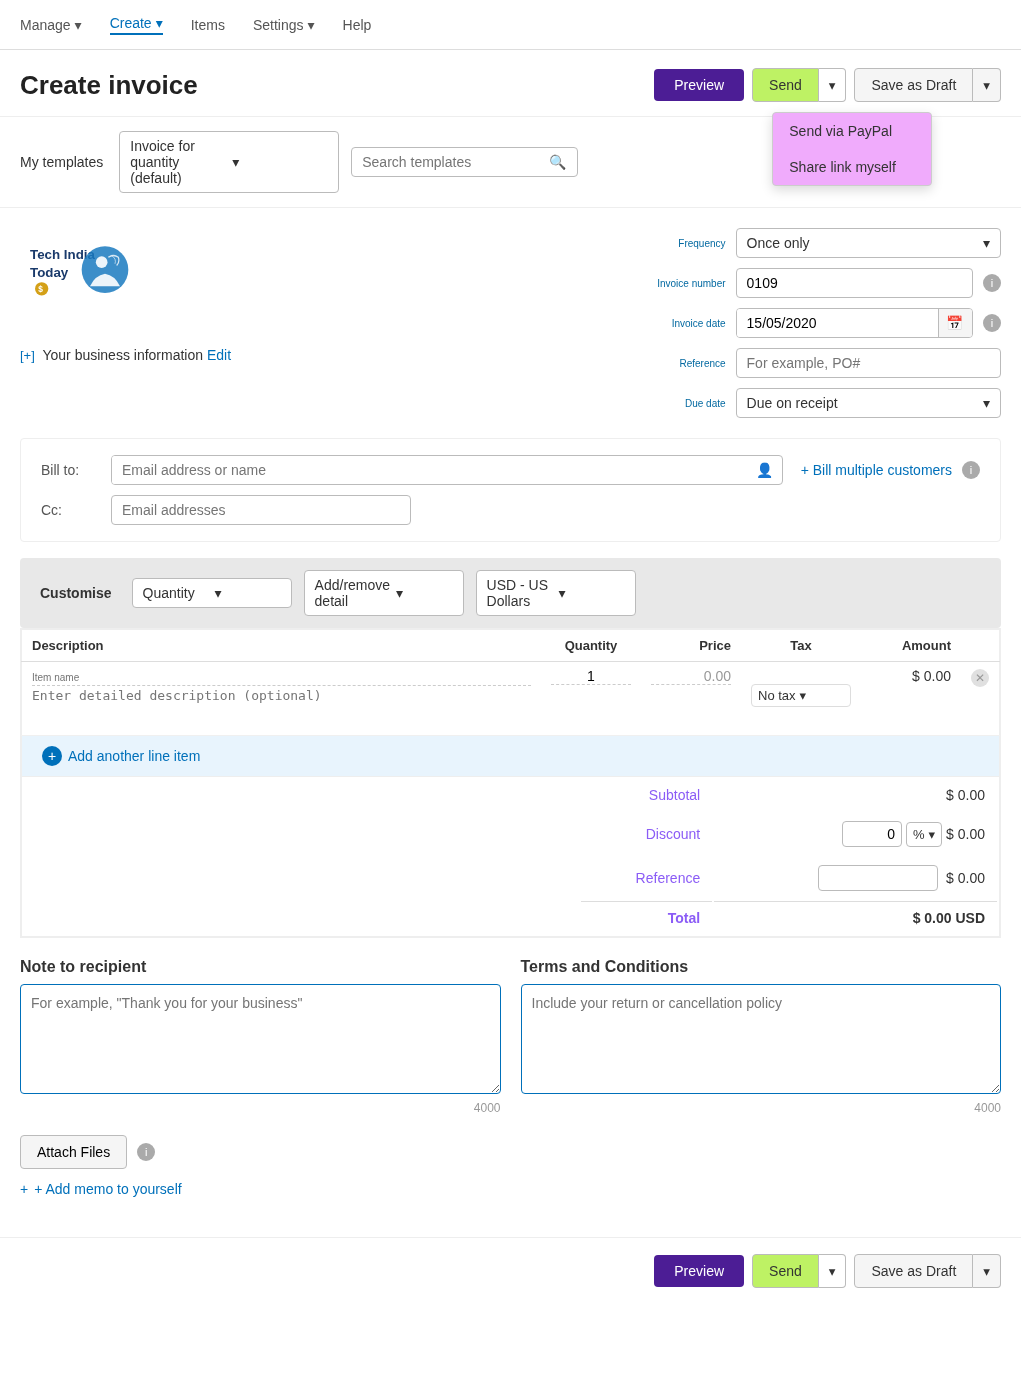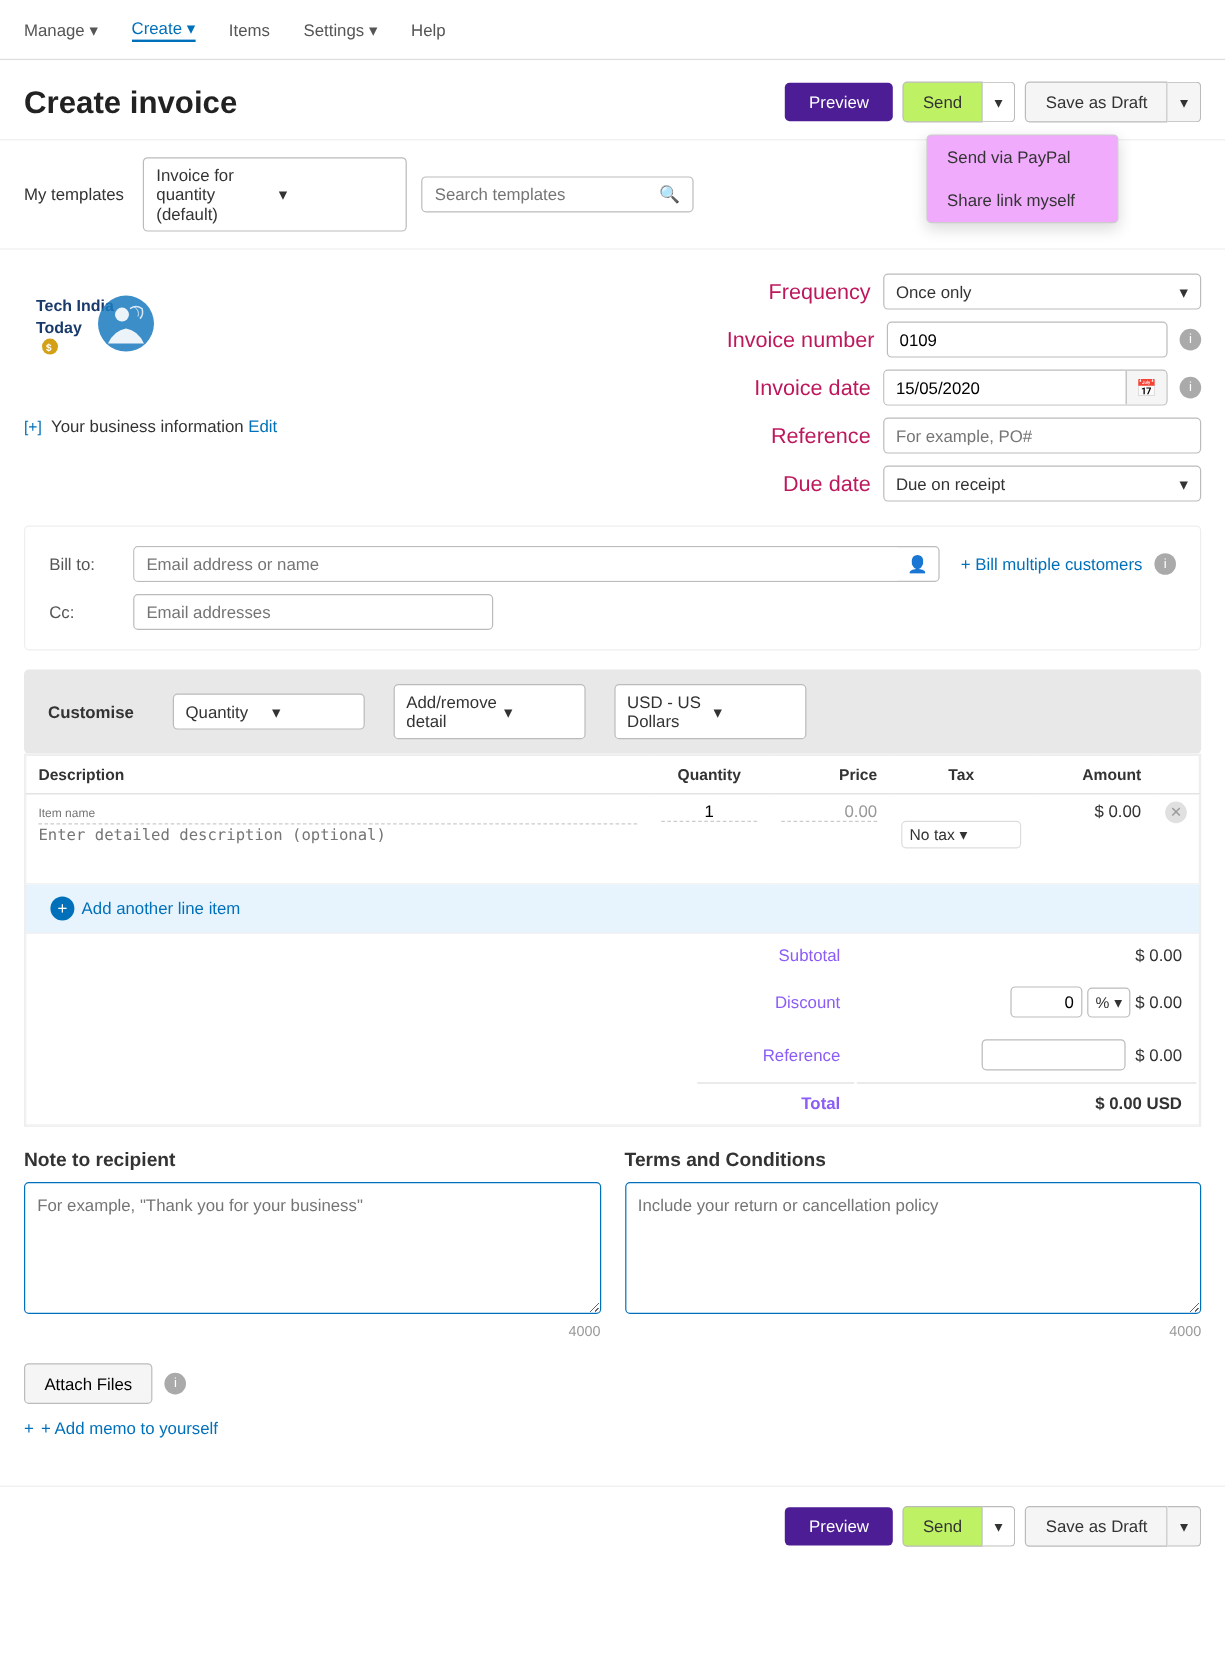--- a/index.html
+++ b/index.html
@@ -37,41 +37,41 @@
     
     .invoice-header { display: flex; justify-content: space-between; align-items: flex-start; margin-bottom: 20px; }
     .logo-box { background: #fff; padding: 10px; }
 
     .business-info { margin-top: 16px; }
     .business-info a { color: #0070ba; text-decoration: none; font-size: 14px; }
     .business-add-icon { color: #0070ba; font-size: 13px; margin-right: 4px; }
 
     .invoice-fields { display: flex; flex-direction: column; gap: 10px; min-width: 340px; }
     .field-row { display: flex; align-items: center; gap: 10px; }
-    .field-label { text-align: right; min-width: 120px; font-size: 18px; color: #be185d; }
+    .field-label { text-align: right; min-width: 120px; font-size: 10px; color: #0369a1; }
     .field-input { flex: 1; border: 1px solid #bbb; border-radius: 4px; padding: 6px 10px; font-size: 14px; outline: none; }
     .select-field { flex: 1; border: 1px solid #bbb; border-radius: 4px; padding: 6px 10px; font-size: 14px; background: #fff; cursor: pointer; display: flex; align-items: center; justify-content: space-between; }
     .info-icon { width: 18px; height: 18px; border-radius: 50%; background: #aaa; color: #fff; font-size: 11px; display: inline-flex; align-items: center; justify-content: center; cursor: pointer; }
     .date-input-wrap { flex: 1; display: flex; align-items: center; border: 1px solid #bbb; border-radius: 4px; overflow: hidden; }
     .date-input-wrap input { flex: 1; border: none; outline: none; padding: 6px 10px; font-size: 14px; }
     .cal-icon { padding: 6px 8px; background: #f5f5f5; border-left: 1px solid #bbb; color: #555; cursor: pointer; }
 
     
     .bill-section { border: 1px solid #eee; border-radius: 4px; padding: 16px 20px; margin-bottom: 16px; }
     .bill-row { display: flex; align-items: center; gap: 10px; margin-bottom: 10px; }
     .bill-label { min-width: 60px; font-size: 14px; color: #555; }
     .bill-input-wrap { flex: 1; display: flex; align-items: center; border: 1px solid #bbb; border-radius: 4px; overflow: hidden; }
     .bill-input-wrap input { flex: 1; border: none; outline: none; padding: 6px 10px; font-size: 14px; color: #999; }
     .bill-input-wrap .person-icon { padding: 6px 8px; color: #555; }
     .bill-multiple { color: #0070ba; font-size: 14px; text-decoration: none; margin-left: 8px; }
     .cc-row { display: flex; align-items: center; gap: 10px; }
     .cc-input { flex: 1; max-width: 300px; border: 1px solid #bbb; border-radius: 4px; padding: 6px 10px; font-size: 14px; color: #999; outline: none; }
 
     
-    .customise-bar { background: #e8e8e8; border-radius: 4px; padding: 12px 20px; display: flex; align-items: center; gap: 24px; margin-bottom: 0; }
+    .customise-bar { background: #e8e8e8; border-radius: 4px; padding: 12px 20px; display: flex; align-items: center; gap: 12px; margin-bottom: 0; }
     .customise-label { font-size: 14px; font-weight: 600; color: #333; margin-right: 8px; }
     .cust-select { display: flex; align-items: center; border: 1px solid #bbb; border-radius: 4px; padding: 6px 10px; background: #fff; cursor: pointer; gap: 6px; min-width: 160px; }
     .cust-select span { flex: 1; font-size: 14px; }
 
     
     .line-items-table { width: 100%; border-collapse: collapse; border: 1px solid #eee; }
     .line-items-table th { text-align: left; padding: 8px 10px; font-size: 13px; font-weight: 600; color: #333; border-bottom: 1px solid #ddd; background: #fff; }
     .line-items-table td { padding: 6px 10px; font-size: 14px; border-bottom: 1px solid #f0f0f0; vertical-align: top; }
     .item-name-input { width: 100%; border: none; outline: none; font-size: 10px; color: #999; border-bottom: 1px dashed #ccc; background: transparent; padding: 2px 0; }
     .item-desc-input { width: 100%; border: none; outline: none; font-size: 13px; color: #999; background: transparent; padding: 2px 0; resize: none; height: 40px; }

